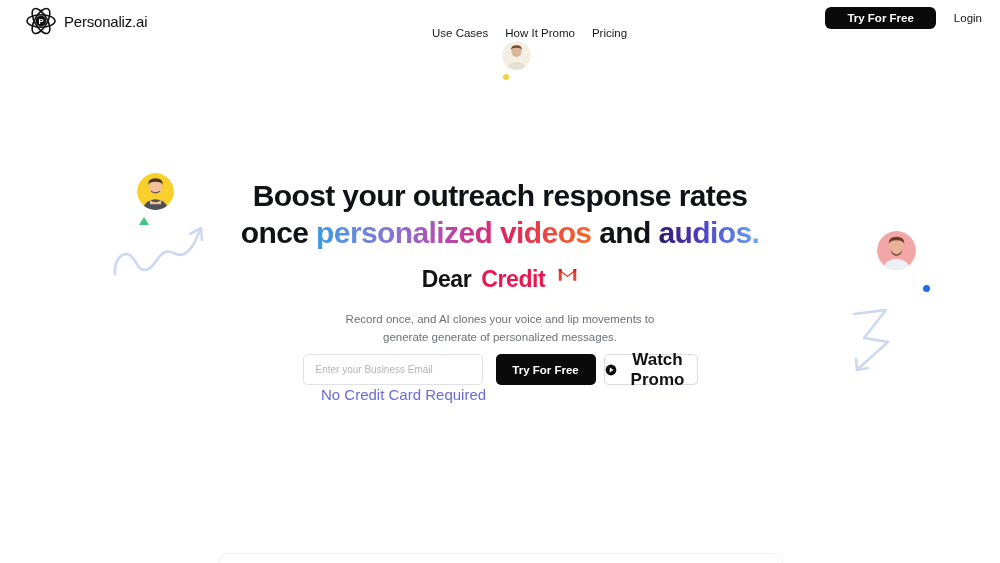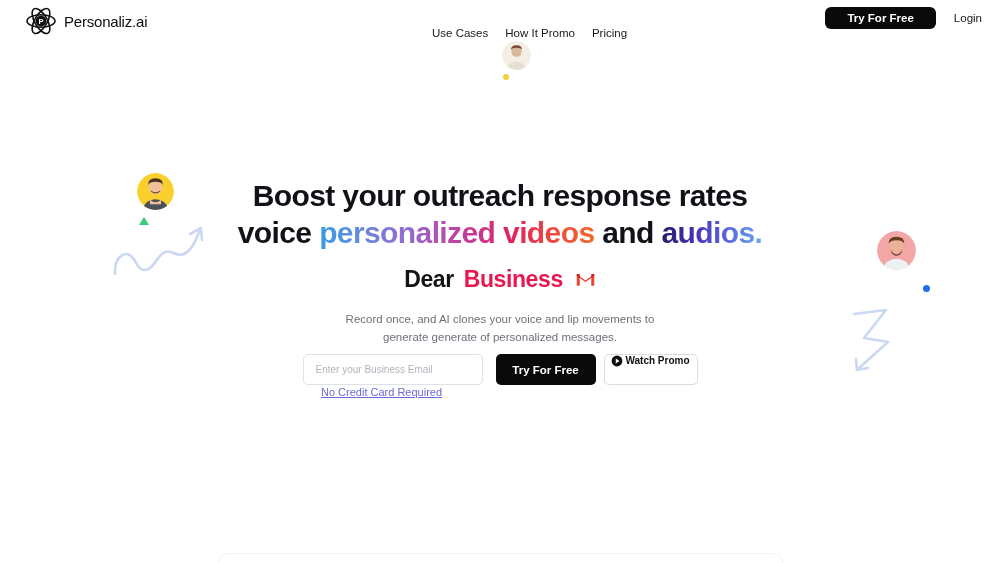--- a/index.html
+++ b/index.html
@@ -65,21 +65,21 @@
     -webkit-text-fill-color:transparent; color:transparent;
   }
   .grad-audios {
     background-image: linear-gradient(90deg,#2b1b6b 0%,#4b33b8 35%,#5a6fe0 70%,#6aa8ef 100%);
     -webkit-background-clip:text; background-clip:text;
     -webkit-text-fill-color:transparent; color:transparent;
   }
 
   .dear-row {
     position:absolute; top:266px; left:0; width:1000px;
-    display:flex; align-items:center; justify-content:center; gap:10px;
+    display:flex; align-items:flex-start; justify-content:center; gap:10px;
   }
   .dear-word {
     font-size:23px; font-weight:bold; color:#141414; letter-spacing:-0.4px;
     font-family:"Liberation Sans", sans-serif;
   }
   .dear-name {
     font-size:23px; font-weight:bold; color:#e8174f; letter-spacing:-0.4px;
     font-family:"Liberation Sans", sans-serif;
   }
   .gmail-icon { width:21px; height:17px; display:block; margin-left:2px; }
@@ -102,32 +102,31 @@
   }
   .email-input::placeholder { color:#b3b5bd; }
   .btn-try-hero {
     margin-left:13px;
     background:#0a0a0a; color:#fff; font-size:11.5px; font-weight:bold;
     border:none; border-radius:5px; width:100px; height:31px; cursor:pointer;
     font-family:"Liberation Sans", sans-serif;
   }
   .btn-promo {
     margin-left:8px;
-    background:#fff; color:#101013; font-size:10px; font-weight:bold;
+    background:#fff; color:#101013; font-size:17px; font-weight:bold;
     border:1px solid #dadce1; border-radius:5px; height:31px; width:94px;
-    display:flex; align-items:flex-start; justify-content:center; gap:2px;
+    display:flex; align-items:center; justify-content:center; gap:2px;
     cursor:pointer; font-family:"Liberation Sans", sans-serif;
   }
   .play-icon { width:12px; height:12px; display:block; flex:none; }
 
   .no-card {
     position:absolute; top:386px; left:321px;
-    font-size:11px; color:#6a6ad8;
-    font-family:"Liberation Sans", sans-serif;
-    text-decoration:underline;
+    font-size:15px; color:#6a6ad8;
+    font-family:"Liberation Sans", sans-serif;
   }
 
   
   .avatar { position:absolute; border-radius:50%; overflow:hidden; }
   .avatar svg { display:block; width:100%; height:100%; }
 
   .av-top    { left:502px; top:41px;  width:29px; height:29px; }
   .av-left   { left:137px; top:173px; width:37px; height:37px; }
   .av-right  { left:877px; top:231px; width:39px; height:39px; }
 
@@ -179,26 +178,26 @@
     <div class="header-right">
       <button class="btn-try-nav">Try For Free</button>
       <span class="login-link">Login</span>
     </div>
   </div>
 
   <div class="hero">
 
     <h1 class="headline">
       <span>Boost your outreach response rates</span><br>
-      <span>voice </span><span class="grad-videos">personalized videos</span><span> and </span><span class="grad-audios">audios.</span>
+      <span>once </span><span class="grad-videos">personalized videos</span><span> and </span><span class="grad-audios">audios.</span>
     </h1>
 
     <div class="dear-row">
       <span class="dear-word">Dear</span>
-      <span class="dear-name">Business</span>
+      <span class="dear-name">Credit</span>
       <span>
         <svg class="gmail-icon" viewBox="0 0 24 18" aria-hidden="true">
           <path d="M2 2.6 L12 10.2 L22 2.6 L22 16 L18.6 16 L18.6 7.2 L12 12.2 L5.4 7.2 L5.4 16 L2 16 Z" fill="#ea4335"></path>
           <path d="M2 2.6 L5.4 2.6 L5.4 7.2 L2 4.6 Z" fill="#c5221f"></path>
           <path d="M18.6 2.6 L22 2.6 L22 4.6 L18.6 7.2 Z" fill="#c5221f"></path>
           <path d="M5.4 7.2 L12 12.2 L18.6 7.2 L18.6 8.6 L12 13.6 L5.4 8.6 Z" fill="#ffffff" opacity="0.55"></path>
         </svg>
       </span>
     </div>
 

